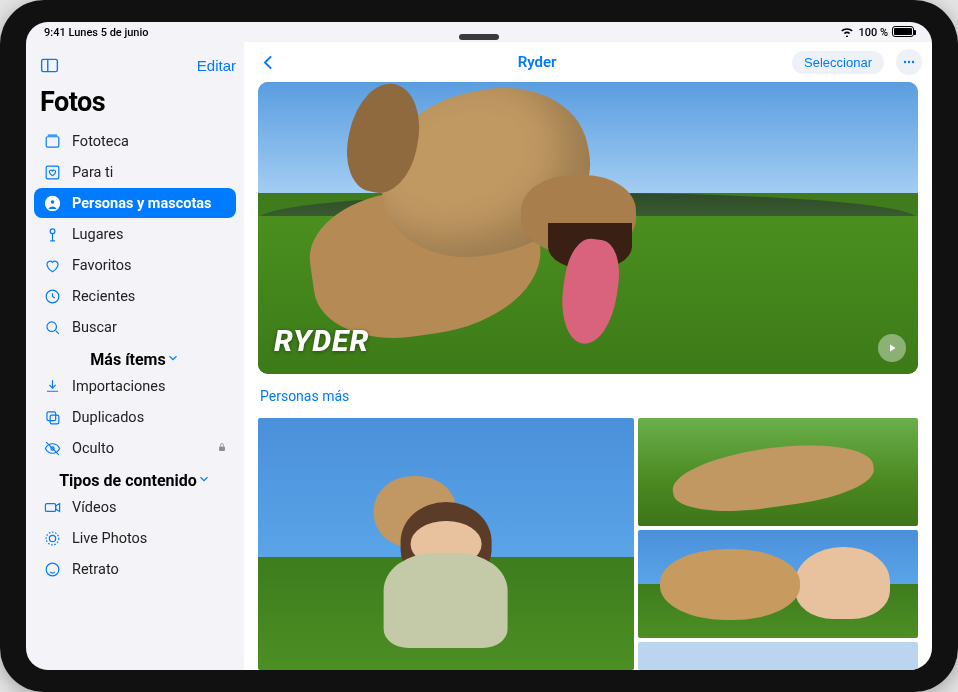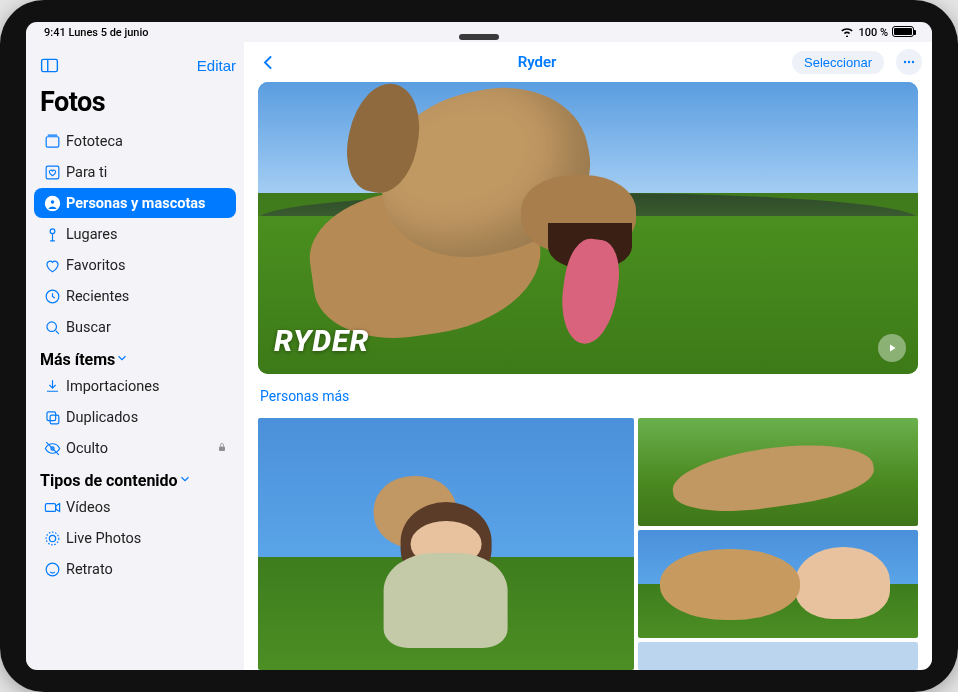--- a/index.html
+++ b/index.html
@@ -1,40 +1,40 @@
 <!DOCTYPE html>
 <html><head>
 <meta charset="utf-8">
 <style>
 * { box-sizing: border-box; margin: 0; padding: 0; }
 body { font-family: -apple-system, BlinkMacSystemFont, "Segoe UI", Roboto, Helvetica, Arial, sans-serif; background: #e5e5e5; display: flex; align-items: center; justify-content: center; height: 100vh; }
 .device { width: 958px; height: 692px; background: #111; border-radius: 44px; padding: 22px 26px; position: relative; box-shadow: 0 4px 20px rgba(0,0,0,0.3); }
-.screen { width: 100%; height: 100%; background: #404040; border-radius: 11px; overflow: hidden; display: flex; flex-direction: column; position: relative; }
+.screen { width: 100%; height: 100%; background: #404040; border-radius: 22px; overflow: hidden; display: flex; flex-direction: column; position: relative; }
 .statusbar { height: 20px; display: flex; justify-content: space-between; align-items: center; padding: 0 18px; font-size: 11px; font-weight: 500; color: #000; background: #f4f4f8; flex-shrink:0; }
 .statusbar .right { display: flex; gap: 4px; }
 .battery-icon { width: 22px; height: 11px; border: 1px solid #000; border-radius: 3px; position: relative; }
 .battery-icon::after { content: ""; position: absolute; right: -3px; top: 3px; width: 2px; height: 5px; background: #000; border-radius: 0 1px 1px 0; }
 .battery-fill { position: absolute; inset: 1px; background: #000; border-radius: 1px; }
 .pill { position:absolute; top:12px; left:50%; transform:translateX(-50%); width:40px; height:6px; border-radius:3px; background:#3a3a3c; }
 
 .app { flex:1; display:flex; overflow:hidden; }
 .sidebar { width: 218px; background: #f4f4f8; display:flex; flex-direction:column; padding: 6px 8px 4px 8px; overflow:hidden; }
 .sidebar-top { display:flex; justify-content:space-between; align-items:center; height:34px; }
 .icon-btn { width:30px; height:30px; display:flex; align-items:center; justify-content:center; border:none; background:none; cursor:pointer; border-radius:6px; }
 .icon-btn svg { width:21px; height:21px; }
 .link-btn { color:#007aff; font-size:15px; background:none; border:none; cursor:pointer; }
 .app-title { font-size:27px; font-weight:700; letter-spacing:-0.5px; padding:4px 6px 8px 6px; color:#000; }
 .nav { display:flex; flex-direction:column; gap:1px; }
-.nav-item { display:flex; align-items:center; gap:4px; padding:5px 8px; border-radius:8px; cursor:pointer; font-size:14.5px; color:#222;text-align:center; }
+.nav-item { display:flex; align-items:center; gap:10px; padding:5px 8px; border-radius:8px; cursor:pointer; font-size:14.5px; color:#222;text-align:center; }
 .nav-item.selected { background:#007aff; color:#fff;font-weight:bold; }
 .nav-item.selected .nav-icon svg { stroke:#fff; fill:#fff; }
 .nav-icon { width:20px; height:20px; display:flex; align-items:center; justify-content:center; }
 .nav-icon svg { width:19px; height:19px; stroke:#007aff; fill:none; stroke-width:1.5; }
 .nav-item.selected .nav-icon svg.fillable { fill:#fff; stroke:#fff;}
-.section-hdr { display:flex; align-items:center; justify-content:flex-start; padding:8px 6px 2px 6px; cursor:pointer; }
+.section-hdr { display:flex; align-items:center; justify-content:center; padding:8px 6px 2px 6px; cursor:pointer; }
 .section-hdr .title { font-size:16px; font-weight:700; color:#000; }
 .chevron { color:#007aff; }
 .chevron svg{width:14px;height:14px;stroke:#007aff;fill:none;stroke-width:2;}
 .lock { color:#8e8e93; margin-left:auto; }
 .lock svg{width:12px;height:12px;fill:#8e8e93;}
 
 .main { flex:1; display:flex; flex-direction:column; background:#fff; overflow:hidden; }
 .main-top { height:40px; display:flex; align-items:center; padding:0 10px; gap:6px; }
 .main-top .back { width:28px; }
 .main-top .title { flex:1; text-align:center; font-size:15px; font-weight:600; color:#007aff; }

